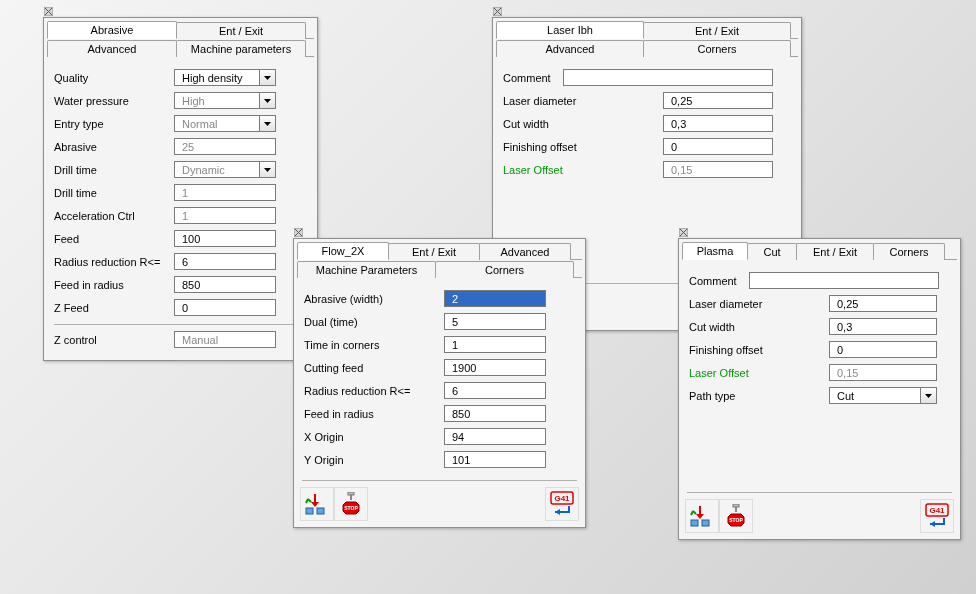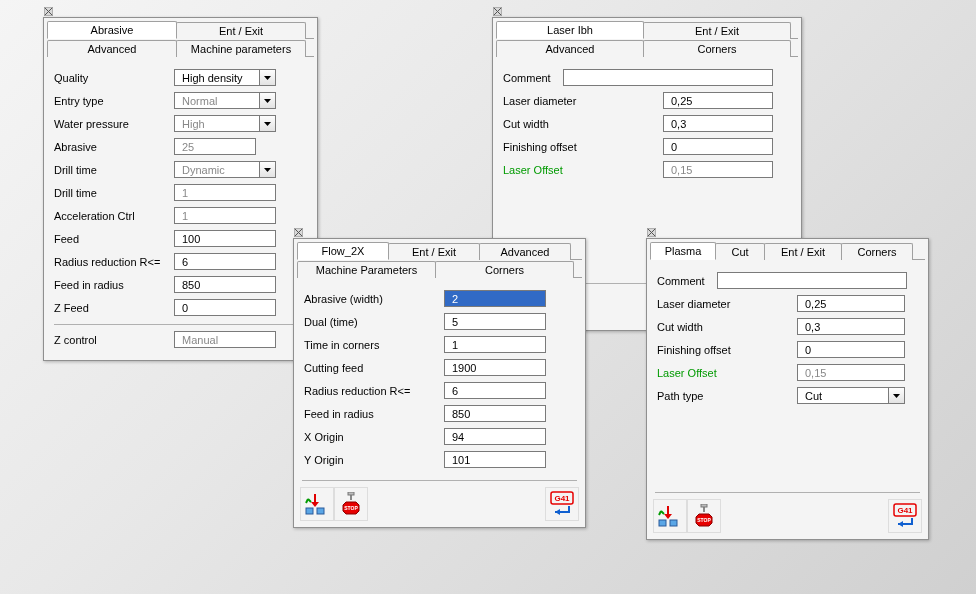--- a/index.html
+++ b/index.html
@@ -58,44 +58,44 @@
       <div class="ctl combo">
           <input class="textbox" style="width: 85px;" value="High density">
           <div class="combo-btn">
             <svg width="7" height="4">
               <polygon points="0,0 7,0 3.5,4" fill="#000"></polygon>
             </svg>
           </div>
         </div>
       </div>
     <div class="form-row">
+        <div class="form-label">Water pressure</div>
+      <div class="ctl combo">
+          <input class="textbox" style="width: 85px; color: rgb(136, 136, 136);" value="High">
+          <div class="combo-btn">
+            <svg width="7" height="4">
+              <polygon points="0,0 7,0 3.5,4" fill="#000"></polygon>
+            </svg>
+          </div>
+        </div>
+      </div>
+    <div class="form-row">
         <div class="form-label">Entry type</div>
       <div class="ctl combo">
           <input class="textbox" style="width: 85px; color: rgb(136, 136, 136);" value="Normal">
           <div class="combo-btn">
             <svg width="7" height="4">
               <polygon points="0,0 7,0 3.5,4" fill="#000"></polygon>
             </svg>
           </div>
         </div>
       </div>
     <div class="form-row">
-        <div class="form-label">Water pressure</div>
-      <div class="ctl combo">
-          <input class="textbox" style="width: 85px; color: rgb(136, 136, 136);" value="High">
-          <div class="combo-btn">
-            <svg width="7" height="4">
-              <polygon points="0,0 7,0 3.5,4" fill="#000"></polygon>
-            </svg>
-          </div>
-        </div>
-      </div>
-    <div class="form-row">
         <div class="form-label">Abrasive</div>
-      <input class="textbox ctl" style="width: 82px; color: rgb(136, 136, 136);" readonly="" value="25">
+      <input class="textbox ctl" style="width: 102px; color: rgb(136, 136, 136);" readonly="" value="25">
       </div>
     <div class="form-row">
         <div class="form-label">Drill time</div>
       <div class="ctl combo">
           <input class="textbox" style="width: 85px; color: rgb(136, 136, 136);" value="Dynamic">
           <div class="combo-btn">
             <svg width="7" height="4">
               <polygon points="0,0 7,0 3.5,4" fill="#000"></polygon>
             </svg>
           </div>
@@ -276,21 +276,21 @@
       <svg width="26" height="26">
         <rect x="2" y="1" width="22" height="12" rx="2" fill="none" stroke="#e60000" stroke-width="1.5"></rect>
         <text x="13" y="10" font-size="8" fill="#e60000" text-anchor="middle" font-weight="bold">G41</text>
         <path d="M20 15 L20 21 L6 21" fill="none" stroke="#1060d0" stroke-width="2"></path>
         <polygon points="6,21 11,18 11,24" fill="#1060d0"></polygon>
       </svg>
     </div>
   </div>
 </div>
 
-<div class="panel" style="left:646px;top:238px;width:281px;height:300px">
+<div class="panel" style="left:678px;top:238px;width:281px;height:300px">
   <div class="grip">
     <svg width="9" height="9">
         <rect x="0" y="0" width="9" height="9" fill="#d8d8d8" stroke="#888"></rect>
         <line x1="1" y1="1" x2="8" y2="8" stroke="#555"></line>
         <line x1="8" y1="1" x2="1" y2="8" stroke="#555"></line>
       </svg>
   </div>
   <div class="tabs-wrap">
     <div class="tabs">
       <div class="tab active" style="width:66px">Plasma</div>

